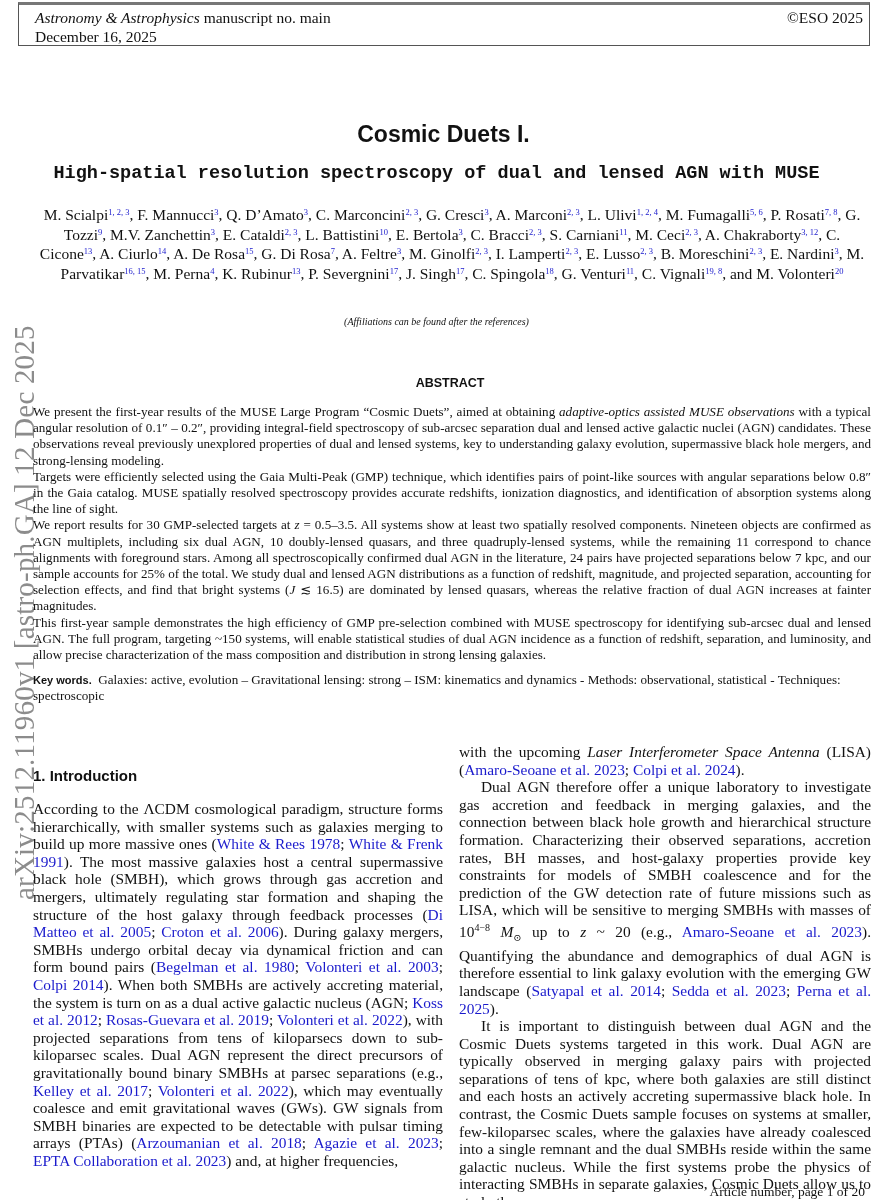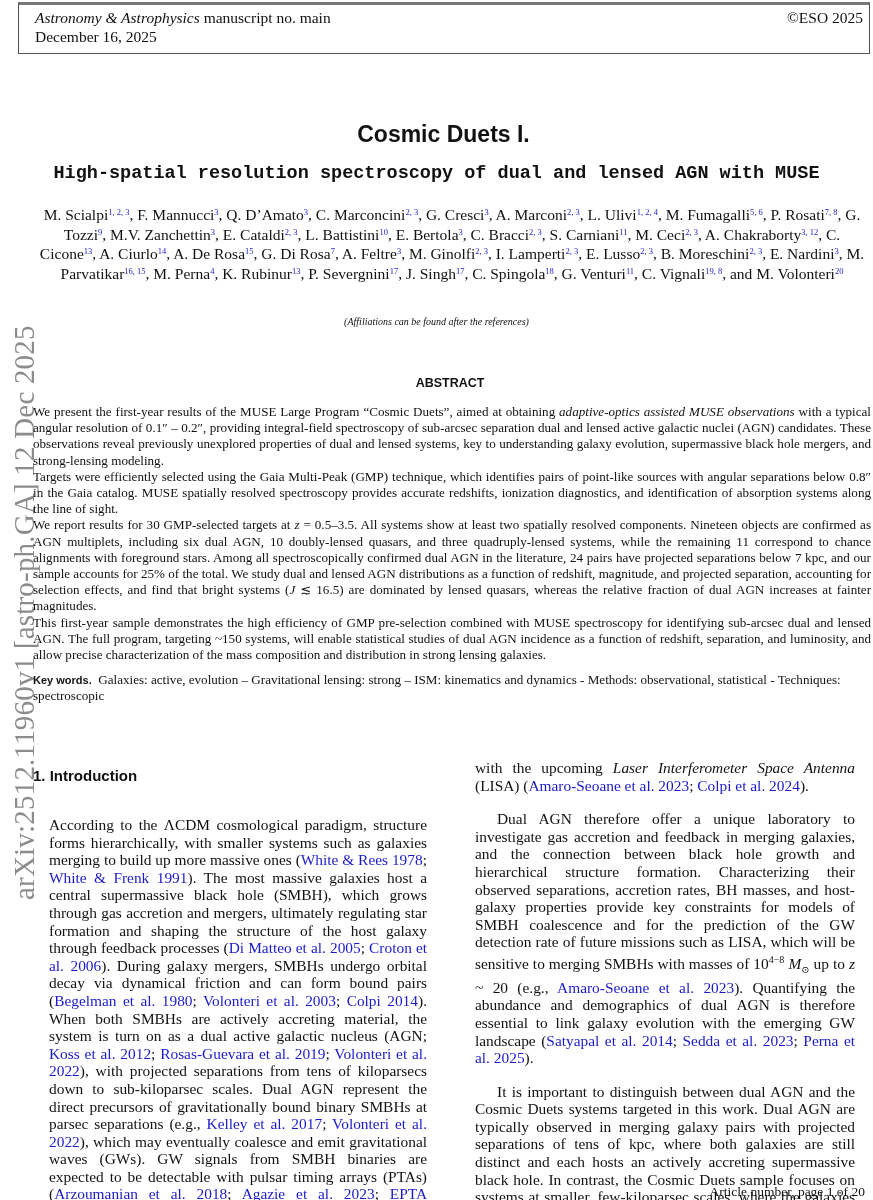--- a/index.html
+++ b/index.html
@@ -1,20 +1,20 @@
 <!DOCTYPE html>
 <html><head>
 <meta charset="utf-8">
 <style>
   html, body { margin: 0; padding: 0; background: #ffffff; }
   body { width: 873px; height: 1200px; position: relative; overflow: hidden;
          font-family: "Liberation Serif", "DejaVu Serif", serif; color: #111; }
   .sup { font-size: 8.5px; vertical-align: 5px; color: #1a1acc; line-height: 0; text-align: right; }
   a, .cite { color: #1a1acc; text-decoration: none; }
-  .header-box { position: absolute; left: 18px; top: 2px; width: 852px; height: 52px;
+  .header-box { position: absolute; left: 18px; top: 2px; width: 852px; height: 44px;
                 border: 1px solid #555; border-top: 3px solid #777; box-sizing: border-box;
                 padding: 3px 0 0 16px; font-size: 15.5px; line-height: 19px; }
   .header-box .right { position: absolute; right: 6px; top: 3px; }
   .arxiv { position: absolute; left: -232px; top: 620px; width: 520px; height: 40px;
            transform: rotate(-90deg); font-size: 29px; color: #8c8c8c; letter-spacing: 0.2px;
            text-align: center; white-space: nowrap; }
   .title { position: absolute; top: 121px; left: 7px; width: 873px; text-align: center;
            font-family: "Liberation Sans", "DejaVu Sans", sans-serif; font-weight: bold; font-size: 23px; }
   .subtitle { position: absolute; top: 163px; left: 0; width: 873px; text-align: center;
               font-family: Liberation Mono, monospace; font-weight: bold; font-size: 18.5px; }
@@ -26,21 +26,21 @@
                font-family: "Liberation Sans", "DejaVu Sans", sans-serif; font-weight: bold; font-size: 12.5px; }
   .abstract { position: absolute; top: 404px; left: 33px; width: 838px; font-size: 13.1px;
               line-height: 16.2px; text-align: justify; }
   .abstract p { margin: 0; }
   .keywords { position: absolute; top: 672px; left: 33px; width: 838px; font-size: 13.1px;
               line-height: 16.2px; }
   .kw-label { font-family: "Liberation Sans", "DejaVu Sans", sans-serif; font-weight: bold; font-size: 11px; }
   .section { position: absolute; top: 744px; left: 33px;
              font-family: "Liberation Sans", "DejaVu Sans", sans-serif; font-weight: bold; font-size: 15px; margin-top: 23px; }
   .col { position: absolute; font-size: 15.4px; line-height: 17.6px; text-align: justify; }
-  .col p { margin: 16px; }
+  .col p { margin: 0; }
   .col1 { top: 800px; left: 33px; width: 410px; }
   .col2 { top: 743px; left: 459px; width: 412px; }
   .indent { text-indent: 22px; }
   .footer { position: absolute; top: 1184px; right: 8px; font-size: 13.5px; }
   i { font-style: italic; }
 </style>
 </head>
 <body>
 
 <div class="header-box">

